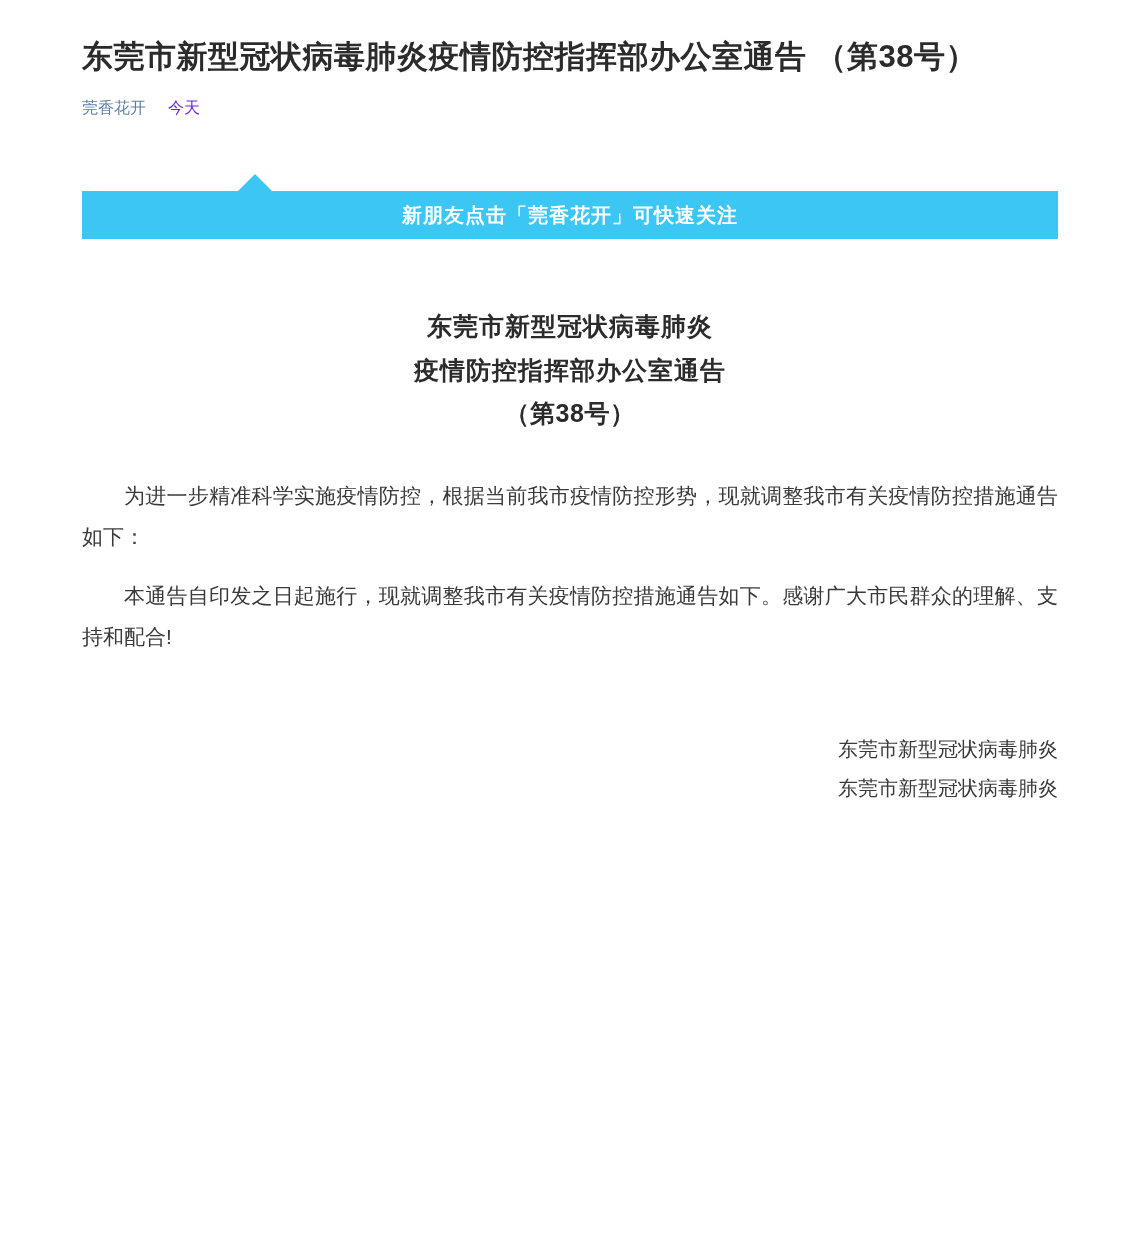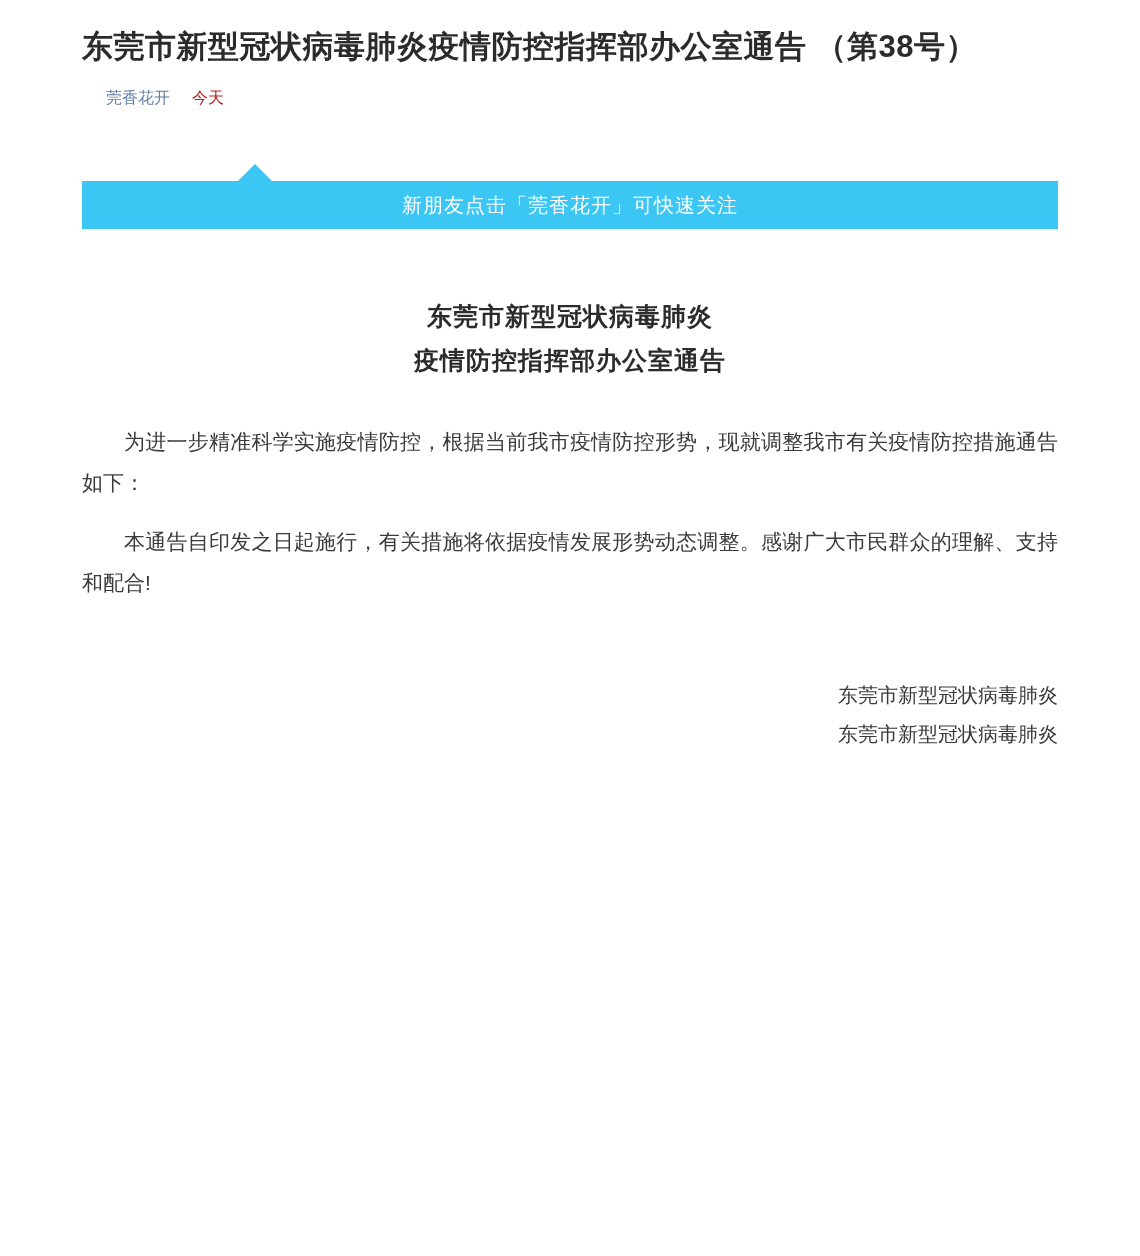--- a/index.html
+++ b/index.html
@@ -12,64 +12,63 @@
     height: 1256px;
     font-family: "Liberation Sans", "DejaVu Sans", sans-serif;
     color: #333333;
     position: relative;
     overflow: hidden;
   }
   .page {
     width: 1140px;
     min-height: 1256px;
     box-sizing: border-box;
-    padding: 2px 82px;
+    padding: 12px 82px;
   }
   .article-title {
     font-size: 31px;
     font-weight: bold;
     color: #2b2b2b;
     letter-spacing: 0.5px;
     line-height: 1.35;
     padding-top: 24px;
     margin: 0;
   }
   .meta-row {
     margin-top: 20px;
     display: flex;
     align-items: flex-start;
     gap: 22px;
     font-size: 16px;
-    margin-left: 24px;
   }
   .meta-account {
     color: #607fa6;
   }
   .meta-date {
-    color: #b91c1c;
+    color: #6d28d9;
   }
   .follow-banner-wrap {
     margin-top: 72px;
     position: relative;
   }
   .follow-arrow {
     position: absolute;
     left: 156px;
     top: -17px;
     width: 0;
     height: 0;
     border-left: 17px solid transparent;
     border-right: 17px solid transparent;
     border-bottom: 17px solid #3cc6f4;
   }
   .follow-banner {
     background: #3cc6f4;
     color: #ffffff;
     font-size: 20px;
-    font-weight: normal;
+    font-weight: bold;
     text-align: center;
     line-height: 48px;
     height: 48px;
     letter-spacing: 1px;
   }
   .doc-heading {
     margin-top: 66px;
     text-align: center;
     font-size: 25px;
     font-weight: bold;
@@ -120,25 +119,26 @@
   </div>
 
   <div class="follow-banner-wrap">
     <div class="follow-arrow"></div>
     <div class="follow-banner">新朋友点击「莞香花开」可快速关注</div>
   </div>
 
   <div class="doc-heading">
     <div>东莞市新型冠状病毒肺炎</div>
     <div>疫情防控指挥部办公室通告</div>
+    <div class="no">（第38号）</div>
   </div>
 
   <div class="body-text">
     <p class="para first">为进一步精准科学实施疫情防控，根据当前我市疫情防控形势，现就调整我市有关疫情防控措施通告如下：</p>
-    <p class="para">本通告自印发之日起施行，有关措施将依据疫情发展形势动态调整。感谢广大市民群众的理解、支持和配合!</p>
+    <p class="para">本通告自印发之日起施行，现就调整我市有关疫情防控措施通告如下。感谢广大市民群众的理解、支持和配合!</p>
   </div>
 
   <div class="signature">
     <div>东莞市新型冠状病毒肺炎</div>
     <div>东莞市新型冠状病毒肺炎</div>
   </div>
 
 </div>
 
 </body></html>

